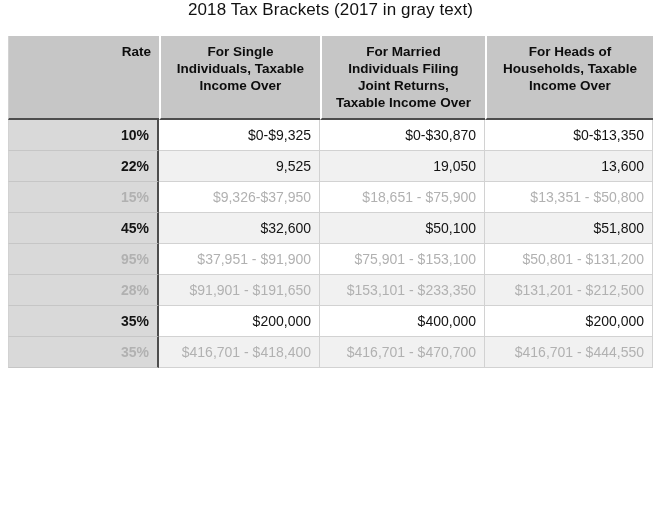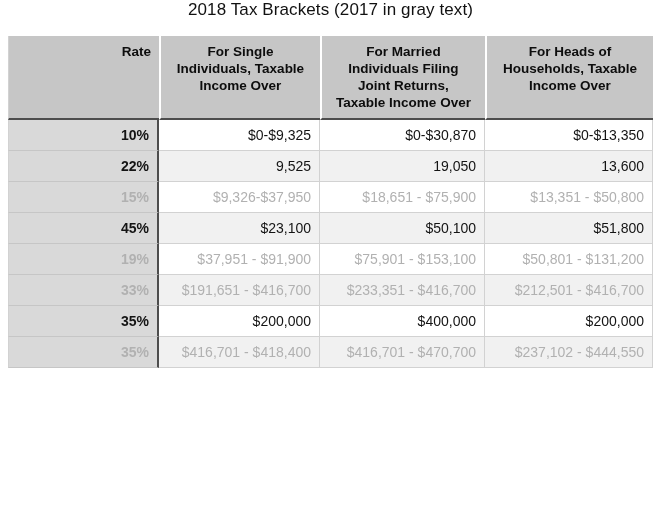--- a/index.html
+++ b/index.html
@@ -114,42 +114,42 @@
         <td>13,600</td>
       </tr>
       <tr class="y2017">
         <td class="rate">15%</td>
         <td>$9,326-$37,950</td>
         <td>$18,651 - $75,900</td>
         <td>$13,351 - $50,800</td>
       </tr>
       <tr class="y2018">
         <td class="rate">45%</td>
-        <td>$23,100</td>
+        <td>$32,600</td>
         <td>$50,100</td>
         <td>$51,800</td>
       </tr>
       <tr class="y2017">
-        <td class="rate">19%</td>
+        <td class="rate">95%</td>
         <td>$37,951 - $91,900</td>
         <td>$75,901 - $153,100</td>
         <td>$50,801 - $131,200</td>
       </tr>
       <tr class="y2017">
-        <td class="rate">33%</td>
-        <td>$191,651 - $416,700</td>
-        <td>$233,351 - $416,700</td>
-        <td>$212,501 - $416,700</td>
+        <td class="rate">28%</td>
+        <td>$91,901 - $191,650</td>
+        <td>$153,101 - $233,350</td>
+        <td>$131,201 - $212,500</td>
       </tr>
       <tr class="y2018">
         <td class="rate">35%</td>
         <td>$200,000</td>
         <td>$400,000</td>
         <td>$200,000</td>
       </tr>
       <tr class="y2017">
         <td class="rate">35%</td>
         <td>$416,701 - $418,400</td>
         <td>$416,701 - $470,700</td>
-        <td>$237,102 - $444,550</td>
+        <td>$416,701 - $444,550</td>
       </tr>
     </tbody>
 </table>
 
 </body></html>

